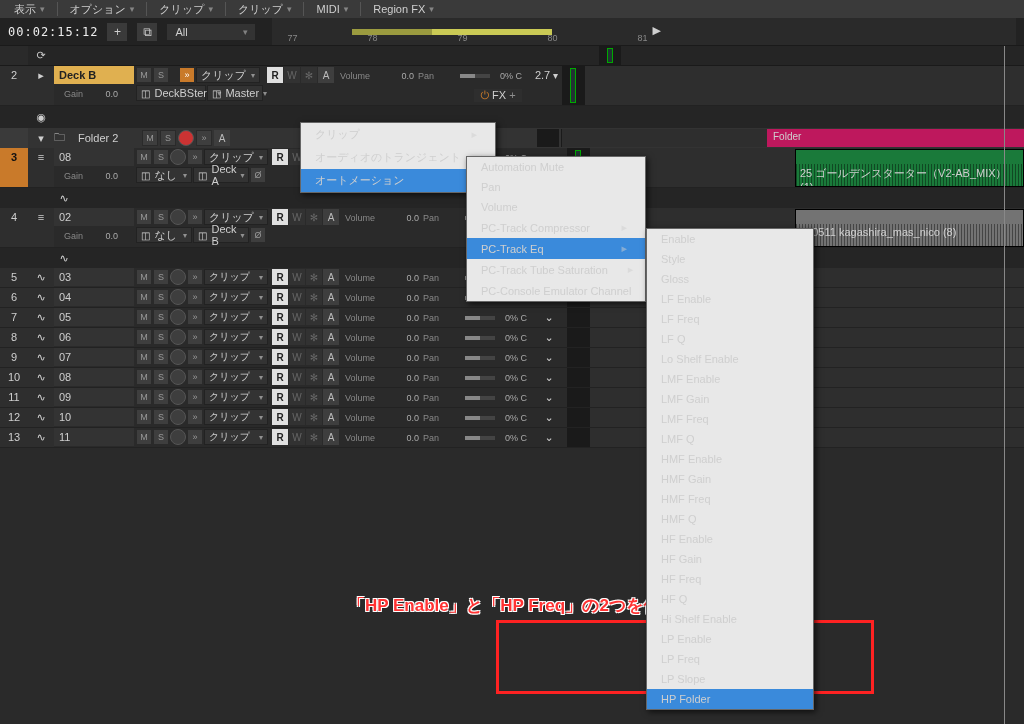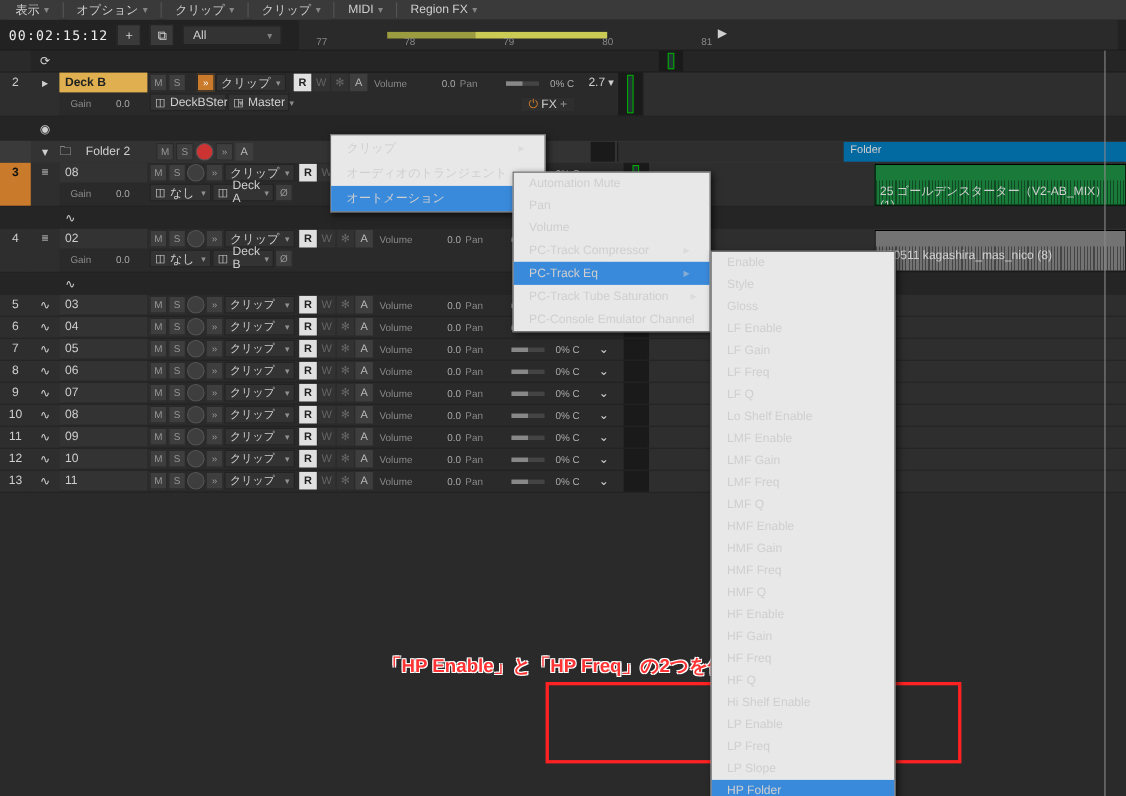--- a/index.html
+++ b/index.html
@@ -206,21 +206,21 @@
   <span style="width:20px">🗀</span>
   <span style="width:64px;padding-left:2px">Folder 2</span>
   <span class="tinybtn">M</span>
   <span class="tinybtn">S</span>
   <span class="tinybtn rec on"></span>
   <span class="tinybtn">»</span>
   <span class="letterbtn">A</span>
   <div style="flex:0 0 303px"></div>
   <div class="metercell" style="height:18px"></div>
   <div class="tl-lane" style="height:18px">
-        <div style="position:absolute;left:205px;right:0;top:0;bottom:0;background:#0369a1;padding:2px 6px;font-size:10px">Folder</div>
+        <div style="position:absolute;left:205px;right:0;top:0;bottom:0;background:#be185d;padding:2px 6px;font-size:10px">Folder</div>
       </div>
 </div>
 
 <div class="trackrow double">
   <div class="col-num orange">3</div>
   <div class="col-icon">≡</div>
   <div style="width:80px">
     <div class="col-name dark" style="height:18px">08</div>
     <div class="subrow">
           <span class="sublabel">Gain</span>
@@ -717,23 +717,20 @@
     <div class="mitem">
       <span>Style</span>
     </div>
     <div class="mitem">
       <span>Gloss</span>
     </div>
     <div class="mitem">
       <span>LF Enable</span>
     </div>
     <div class="mitem">
-      <span>LF Gain</span>
-    </div>
-    <div class="mitem">
       <span>LF Freq</span>
     </div>
     <div class="mitem">
       <span>LF Q</span>
     </div>
     <div class="mitem">
       <span>Lo Shelf Enable</span>
     </div>
     <div class="mitem">
       <span>LMF Enable</span>

